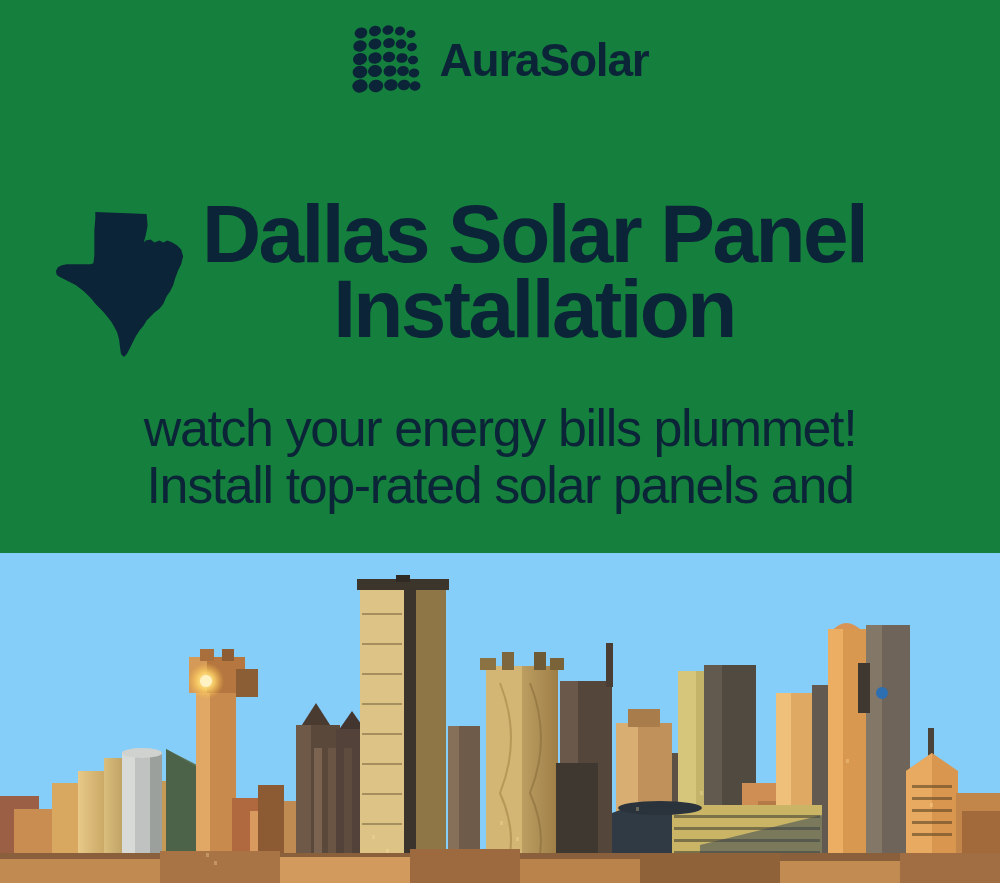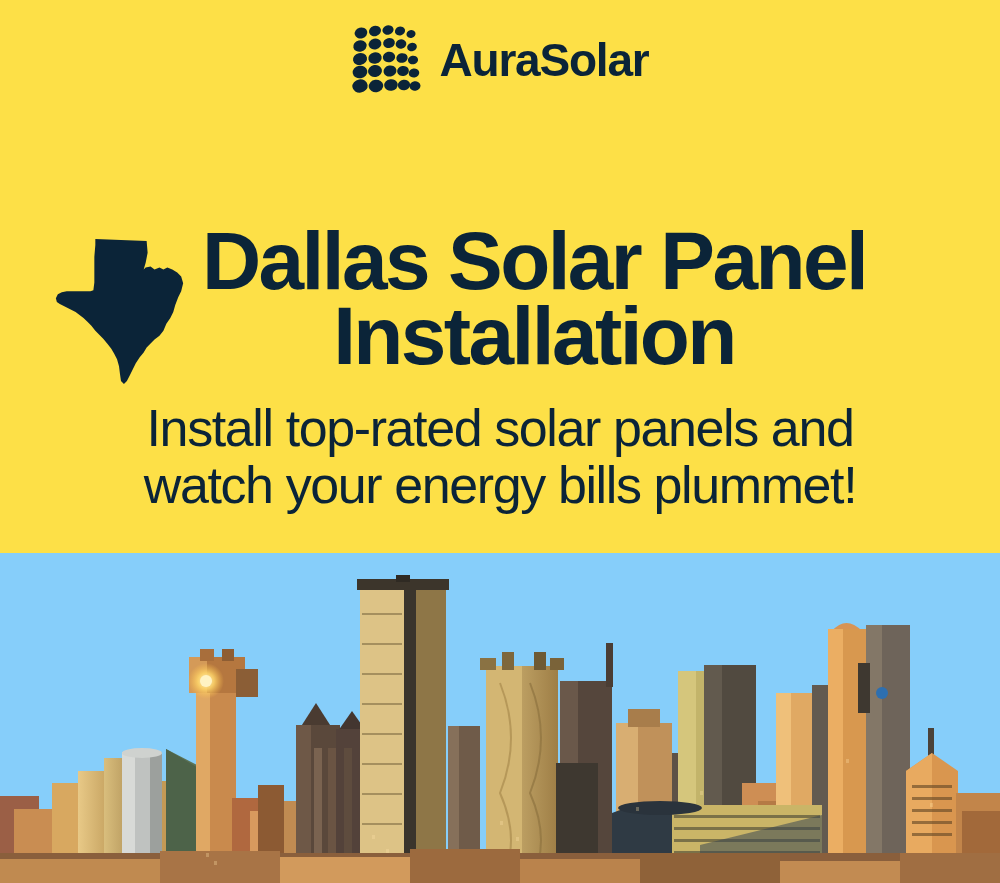--- a/index.html
+++ b/index.html
@@ -9,21 +9,21 @@
     width:1000px;
     height:883px;
     overflow:hidden;
     font-family:"Liberation Sans", sans-serif;
   }
 
   #hero {
     position:relative;
     width:1000px;
     height:883px;
-    background:#fde047;
+    background:#15803d;
     overflow:hidden;
   }
 
   
   .brand-bar {
     position:absolute;
     top:24px; left:0;
     width:1000px;
     display:flex;
     align-items:center;
@@ -40,21 +40,20 @@
     line-height:1;
     white-space:nowrap;
   }
 
   
   .headline-wrap {
     position:absolute;
     top:196px; left:0;
     width:920px;
     padding:0 34px;
-    margin-top:27px;
   }
   .headline {
     display:flex;
     align-items:flex-start;
     justify-content:center;
     gap:16px;
   }
   .tx-shape { width:132px; height:148px; flex:0 0 auto; margin-top:14px; }
 
   .headline-text {
@@ -159,22 +158,22 @@
       </span>
 
       <h1 class="headline-text">
         <span class="l1">Dallas Solar Panel</span>
         <span class="l2">Installation</span>
       </h1>
     </div>
   </div>
 
   <p class="subhead">
+    <span class="sl">watch your energy bills plummet!</span>
     <span class="sl">Install top-rated solar panels and</span>
-    <span class="sl">watch your energy bills plummet!</span>
   </p>
 
   <div class="skyline">
     <svg viewBox="0 0 1000 330" xmlns="http://www.w3.org/2000/svg" aria-hidden="true" preserveAspectRatio="none">
       <defs>
         <linearGradient id="gold" x1="0" y1="0" x2="1" y2="0">
           <stop offset="0" stop-color="#E8C987"></stop>
             <stop offset="1" stop-color="#BE9A58"></stop>
         </linearGradient>
         <linearGradient id="gold2" x1="0" y1="0" x2="1" y2="0">

